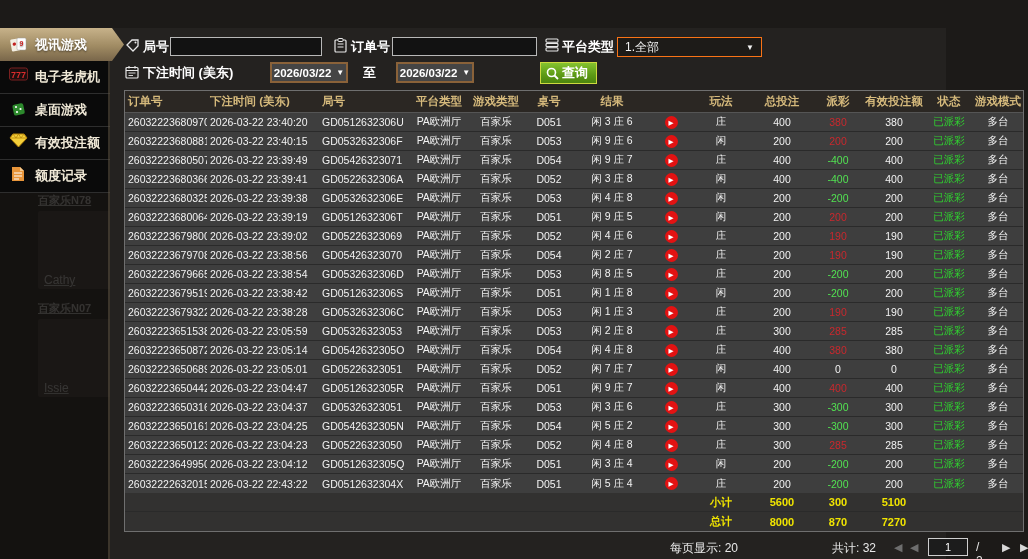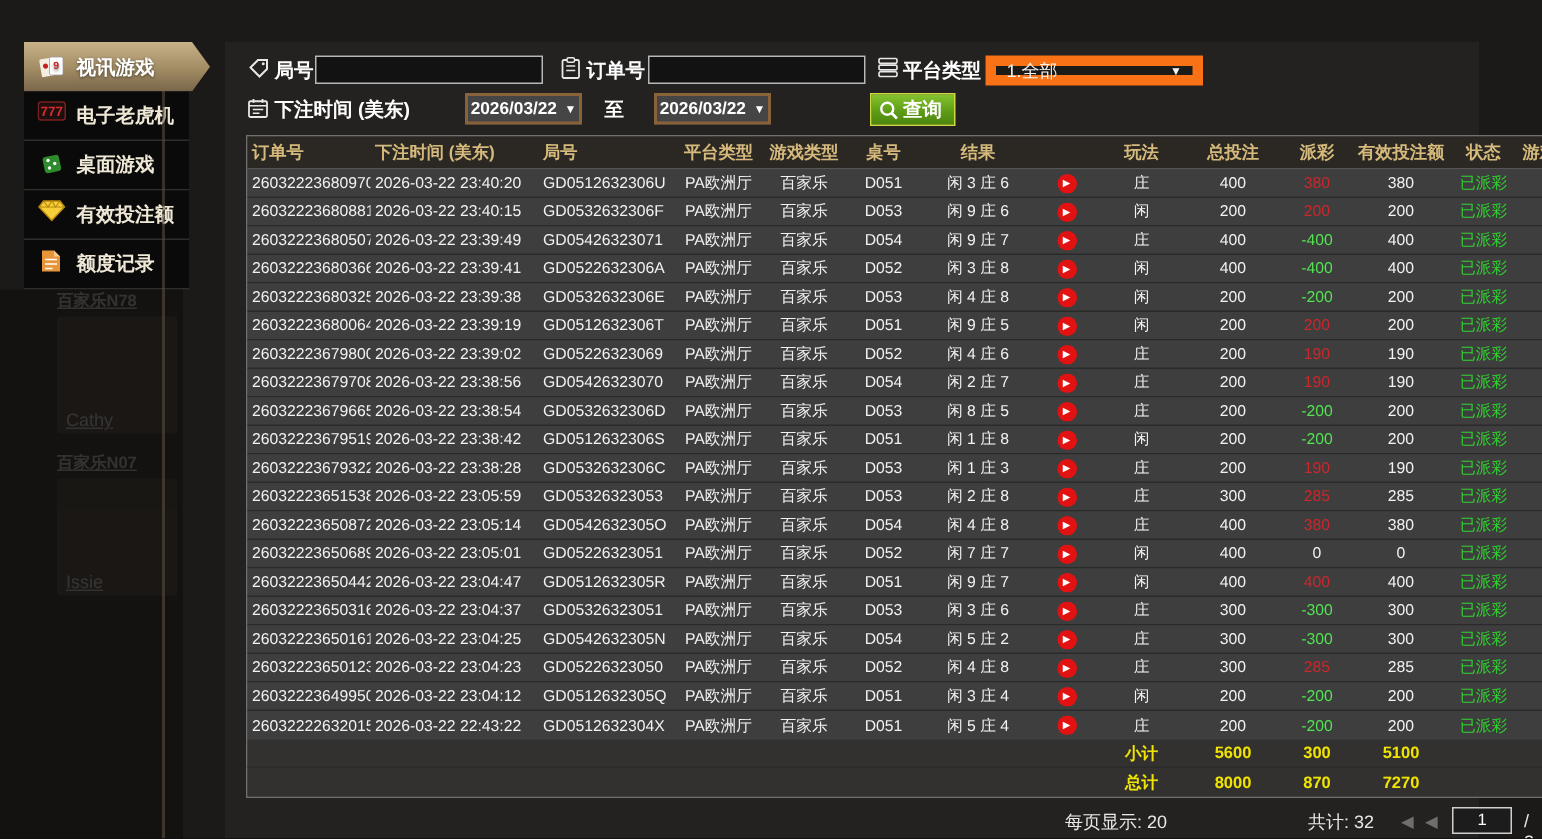--- a/index.html
+++ b/index.html
@@ -6,44 +6,44 @@
   html,body { background:#000; }
   body { font-family:"Liberation Sans","DejaVu Sans",sans-serif; }
   .app { position:relative; width:1028px; height:559px; background:#1c1a18; overflow:hidden; }
 
   
   .titlebar { position:absolute; left:0; top:0; width:1028px; height:28px; background:#191919; border-bottom:1px solid #3a3a3a; }
   .titlebar .title { position:absolute; left:10px; top:5px; color:#ffffff; font-size:15px; font-weight:bold; letter-spacing:1px; }
   .close { position:absolute; right:12px; top:5px; color:#e8e8e8; font-size:15px; font-weight:bold; cursor:pointer; line-height:16px; }
 
   
-  .sidebar { position:absolute; left:16px; top:28px; width:110px; }
+  .sidebar { position:absolute; left:0; top:28px; width:110px; }
   .side-item { position:relative; width:110px; height:33px; background:#0a0a0a; border-bottom:1px solid #2e2e2e;
                display:flex; align-items:center; gap:7px; padding-left:8px; color:#efe8d6; font-size:13px; font-weight:bold; cursor:pointer; }
   .side-item.active { width:124px; background:linear-gradient(180deg,#c7b28a 0%,#a08b63 55%,#79664a 100%);
                color:#fff; text-shadow:0 1px 2px rgba(0,0,0,.5); border-bottom:none; z-index:5;
                clip-path:polygon(0 0, 112px 0, 124px 50%, 112px 100%, 0 100%); }
   .side-item .sicon { width:20px; height:20px; flex:0 0 20px; display:flex; align-items:flex-start; justify-content:center; }
   .side-rail { position:absolute; left:108px; top:28px; width:2px; height:531px; background:#5d5241; opacity:.55; }
 
   
   .ghost-col { position:absolute; left:0; top:193px; width:122px; height:366px; background:#141210; overflow:hidden; }
   .ghost-room { margin:0 4px 14px 38px; width:84px; opacity:.16; color:#cfcfcf;text-decoration:underline; }
   .ghost-room .g-title { font-size:11px; font-weight:bold; color:#d8d8d8; }
   .ghost-room .g-photo { width:80px; height:78px; background:#3a3230; border-radius:2px; margin-top:3px; }
   .ghost-room .g-name { font-size:12px; color:#e8e8e8; margin-top:-16px; padding-left:6px; }
 
   
-  .main { position:absolute; left:110px; top:28px; width:836px; height:531px; background:#242220;margin-left:40px; }
+  .main { position:absolute; left:110px; top:28px; width:836px; height:531px; background:#242220; }
 
   
   .flabel { position:absolute; color:#ffffff; font-size:13px; font-weight:bold; }
   .ficon { position:absolute; width:14px; height:14px; }
   .tinput { position:absolute; height:19px; background:#121212; border:1px solid #b8b8b8; color:#e8e8e8; font-size:11px; padding:0 4px; }
-  .dropdown { position:absolute; height:20px; background:#1d1b18; border:7px solid #f97316; color:#f2f2f2; font-size:12px;
+  .dropdown { position:absolute; height:20px; background:#1d1b18; border:1px solid #f97316; color:#f2f2f2; font-size:12px;
               display:flex; align-items:center; justify-content:space-between; padding:0 7px; cursor:pointer; }
   .datebox { position:absolute; height:21px; background:#454545; border:2px solid #8a6239; color:#ffffff; font-size:11.5px; font-weight:bold;
              display:flex; align-items:center; justify-content:center; gap:5px; cursor:pointer; }
   .datebox .dv { font-size:8px; }
   .querybtn { position:absolute; height:22px; padding:0 8px 0 5px; background:linear-gradient(180deg,#85c32f 0%,#5c9a15 60%,#4c850e 100%);
               border:1px solid #cdd93f; color:#ffffff; font-size:13px; font-weight:bold; display:flex; align-items:center; gap:3px; cursor:pointer; }
 
   
   :root { --cols: 82px 112px 92px 56px 58px 48px 78px 40px 60px 62px 50px 62px 48px 50px; }
   .table { position:absolute; left:14px; top:62px; width:900px; border:1px solid #6f6f6f; background:#3e3e3e; }

